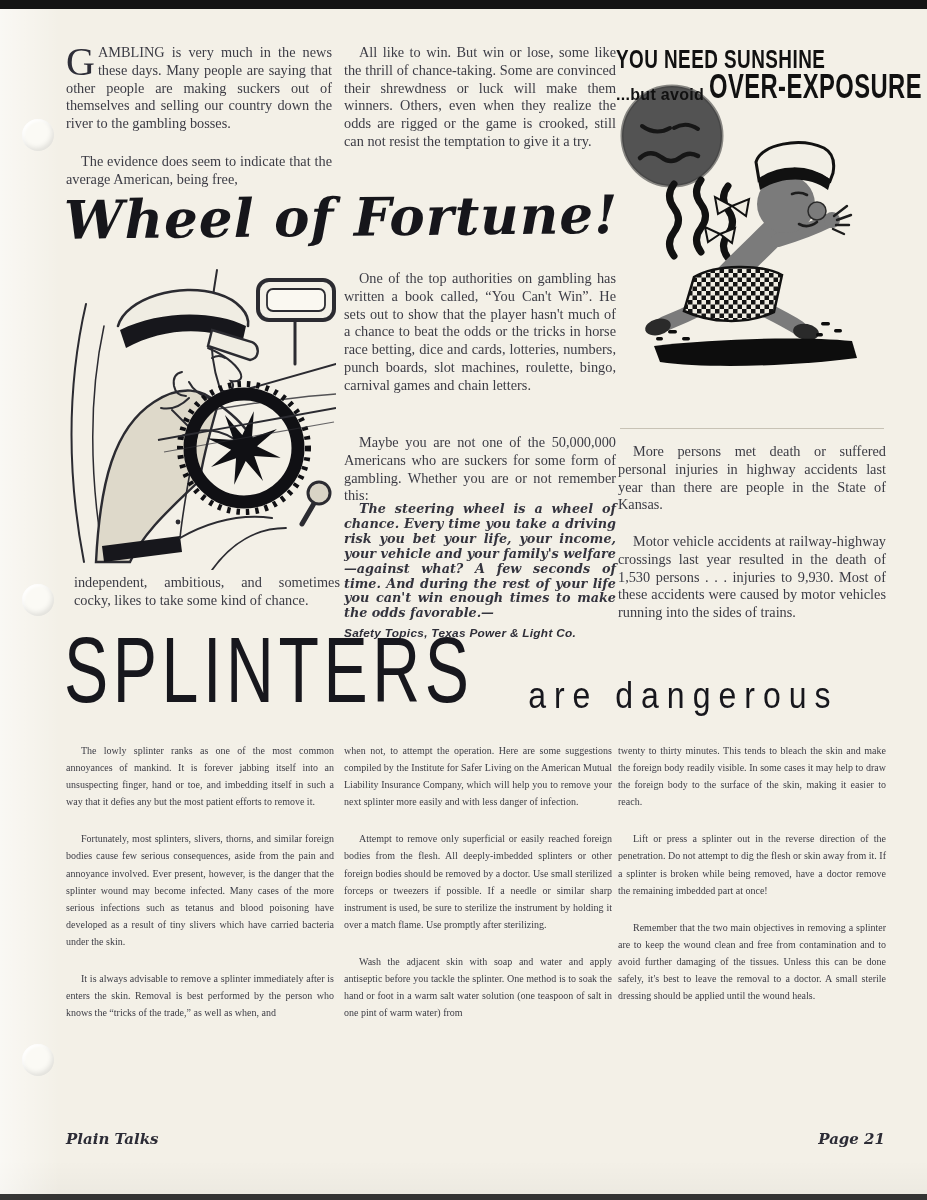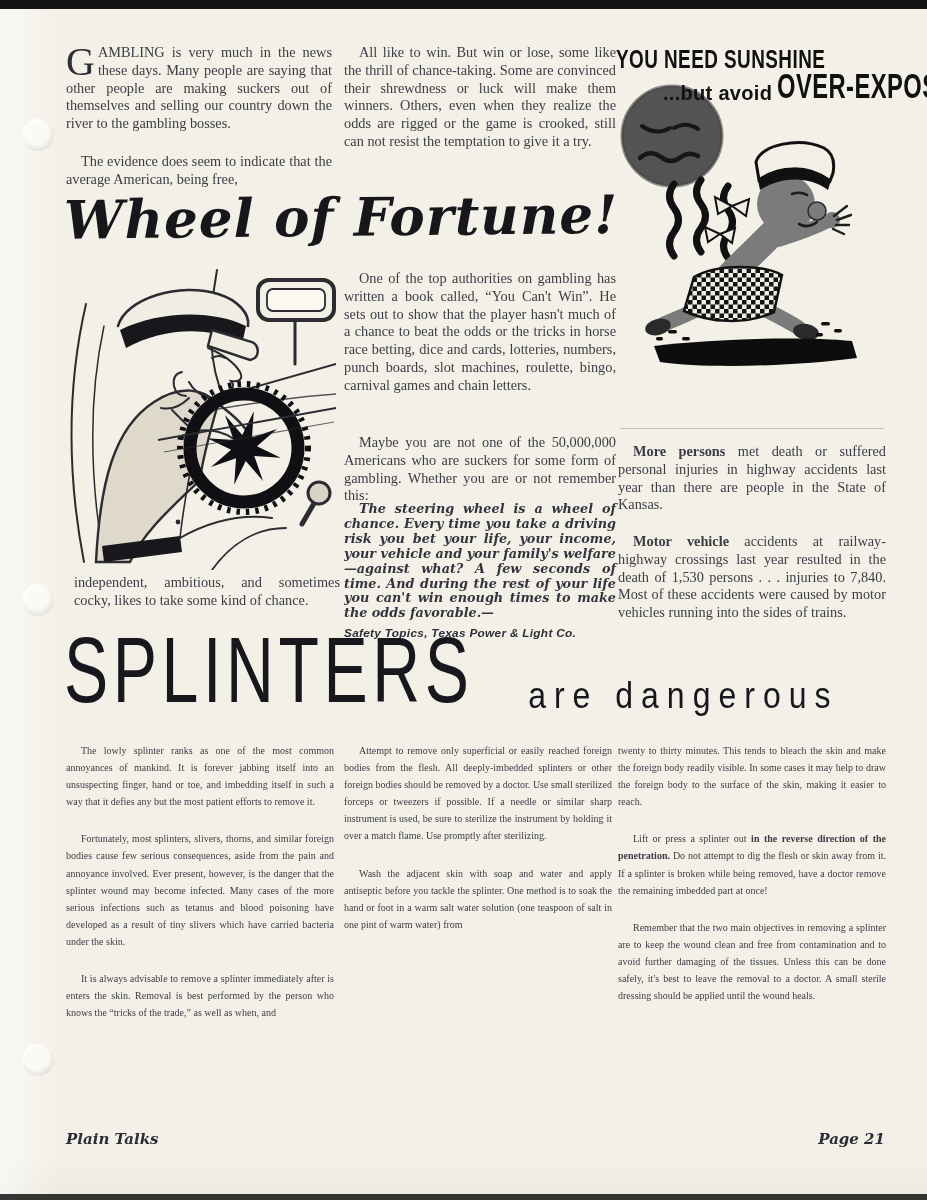--- a/index.html
+++ b/index.html
@@ -15,21 +15,21 @@
   .hole{position:absolute;left:22px;width:32px;height:32px;border-radius:50%;
         background:#fbfaf5;box-shadow:inset -2px -3px 5px rgba(0,0,0,.10),inset 2px 2px 3px rgba(255,255,255,.95);}
 
   
   .col{position:absolute;text-align:justify;}
   .bt{font-size:14.3px;line-height:17.8px;}
   .bt2{font-size:10px;line-height:17.1px;}
   p{margin:0;}
   p + p{margin-top:20px;}
   .ind{text-indent:15px;}
-  .b{font-weight:bold;}
+  .b{font-weight:normal;}
 
   
   .dropcap{float:left;font-size:40px;line-height:32px;padding:2px 3px 0 0;color:#2e2e38;}
 
   
   .wheel-hl{position:absolute;left:64px;top:186px;width:520px;
         font-family:"DejaVu Serif",serif;font-style:italic;font-weight:bold;
         font-size:53px;letter-spacing:1px;color:#16161b;white-space:nowrap;transform:rotate(-.6deg);}
   .spl-row{position:absolute;left:64px;top:640px;width:810px;display:flex;align-items:flex-end;gap:19px;color:#17171d;}
   .spl-main{font-family:"Liberation Sans",sans-serif;font-weight:400;font-size:72px;
@@ -41,21 +41,21 @@
   .quote{font-family:"DejaVu Serif",serif;font-style:italic;font-weight:bold;
         font-size:12.8px;line-height:14.9px;color:#34343e;}
   .quote-attr{font-family:"Liberation Sans",sans-serif;font-weight:bold;font-size:11.8px;
         text-align:left;margin-top:5px;color:#2e2e38;letter-spacing:.3px;}
 
   
   .sun-panel{position:absolute;left:616px;top:44px;width:270px;height:390px;}
   .sun-t1{font-family:"Liberation Sans",sans-serif;font-weight:bold;font-size:21px;
         color:#111;letter-spacing:.5px;transform:scaleY(1.25) scaleX(.9);transform-origin:left top;white-space:nowrap;position:relative;z-index:2;}
   .sun-t2{position:relative;z-index:2;margin-top:8px;white-space:nowrap;font-family:"Liberation Sans",sans-serif;font-weight:bold;color:#111;}
-  .sun-t2 .pre{font-size:20px;letter-spacing:.3px;margin-left:47px;}
+  .sun-t2 .pre{font-size:16px;letter-spacing:.3px;}
   .sun-t2 .main{font-size:27px;display:inline-block;transform:scaleY(1.3) scaleX(.88);transform-origin:left bottom;letter-spacing:.5px;}
   .sun-svg{position:absolute;left:0;top:40px;z-index:1;}
   .rule3{position:absolute;left:620px;top:428px;width:264px;height:1px;background:#c7c2b5;}
 
   
   .driver-fig{position:absolute;left:60px;top:268px;width:276px;height:302px;}
 
   .footer{position:absolute;left:66px;top:1130px;width:819px;display:flex;justify-content:space-between;
         font-family:"DejaVu Serif",serif;font-style:italic;font-weight:bold;font-size:15px;color:#2c2c36;}
 </style>
@@ -218,34 +218,35 @@
       </g>
     </svg>
   </div>
 
   <div class="rule3"></div>
 
   <div class="col bt" style="left:618px;top:443px;width:268px">
     <p class="ind"><span class="b">More persons</span><span> met death or suffered personal injuries in highway accidents last year than there are people in the State of Kansas.</span></p>
   </div>
   <div class="col bt" style="left:618px;top:533px;width:268px">
-    <p class="ind"><span class="b">Motor vehicle</span><span> accidents at railway-highway crossings last year resulted in the death of 1,530 persons . . . injuries to 7,840.  Most of these accidents were caused by motor vehicles running into the sides of trains.</span></p>
+    <p class="ind"><span class="b">Motor vehicle</span><span> accidents at railway-highway crossings last year resulted in the death of 1,530 persons . . . injuries to 9,930.  Most of these accidents were caused by motor vehicles running into the sides of trains.</span></p>
   </div>
 
   <div class="spl-row">
     <span class="spl-main">SPLINTERS</span>
     <span class="spl-sub">are dangerous</span>
   </div>
 
   <div class="col bt2" style="left:66px;top:742px;width:268px">
     <p class="ind">The lowly splinter ranks as one of the most common annoyances of mankind.  It is forever jabbing itself into an unsuspecting finger, hand or toe, and imbedding itself in such a way that it defies any but the most patient efforts to remove it.</p>
     <p class="ind">Fortunately, most splinters, slivers, thorns, and similar foreign bodies cause few serious consequences, aside from the pain and annoyance involved.  Ever present, however, is the danger that the splinter wound may become infected.  Many cases of the more serious infections such as tetanus and blood poisoning have developed as a result of tiny slivers which have carried bacteria under the skin.</p>
     <p class="ind">It is always advisable to remove a splinter immediately after is enters the skin.  Removal is best performed by the person who knows the “tricks of the trade,” as well as when, and</p>
   </div>
   <div class="col bt2" style="left:344px;top:742px;width:268px">
+    <p>when not, to attempt the operation. Here are some suggestions compiled by the Institute for Safer Living on the American Mutual Liability Insurance Company, which will help you to remove your next splinter more easily and with less danger of infection.</p>
     <p class="ind">Attempt to remove only superficial or easily reached foreign bodies from the flesh.  All deeply-imbedded splinters or other foreign bodies should be removed by a doctor.  Use small sterilized forceps or tweezers if possible.  If a needle or similar sharp instrument is used, be sure to sterilize the instrument by holding it over a match flame. Use promptly after sterilizing.</p>
     <p class="ind">Wash the adjacent skin with soap and water and apply antiseptic before you tackle the splinter.  One method is to soak the hand or foot in a warm salt water solution (one teaspoon of salt in one pint of warm water) from</p>
   </div>
   <div class="col bt2" style="left:618px;top:742px;width:268px">
     <p>twenty to thirty minutes.  This tends to bleach the skin and make the foreign body readily visible.  In some cases it may help to draw the foreign body to the surface of the skin, making it easier to reach.</p>
     <p class="ind"><span>Lift or press a splinter out </span><span class="b">in the reverse direction of the penetration.</span><span> Do not attempt to dig the flesh or skin away from it.  If a splinter is broken while being removed, have a doctor remove the remaining imbedded part at once!</span></p>
     <p class="ind">Remember that the two main objectives in removing a splinter are to keep the wound clean and free from contamination and to avoid further damaging of the tissues.  Unless this can be done safely, it's best to leave the removal to a doctor.  A small sterile dressing should be applied until the wound heals.</p>
   </div>
 
   <div class="footer">

